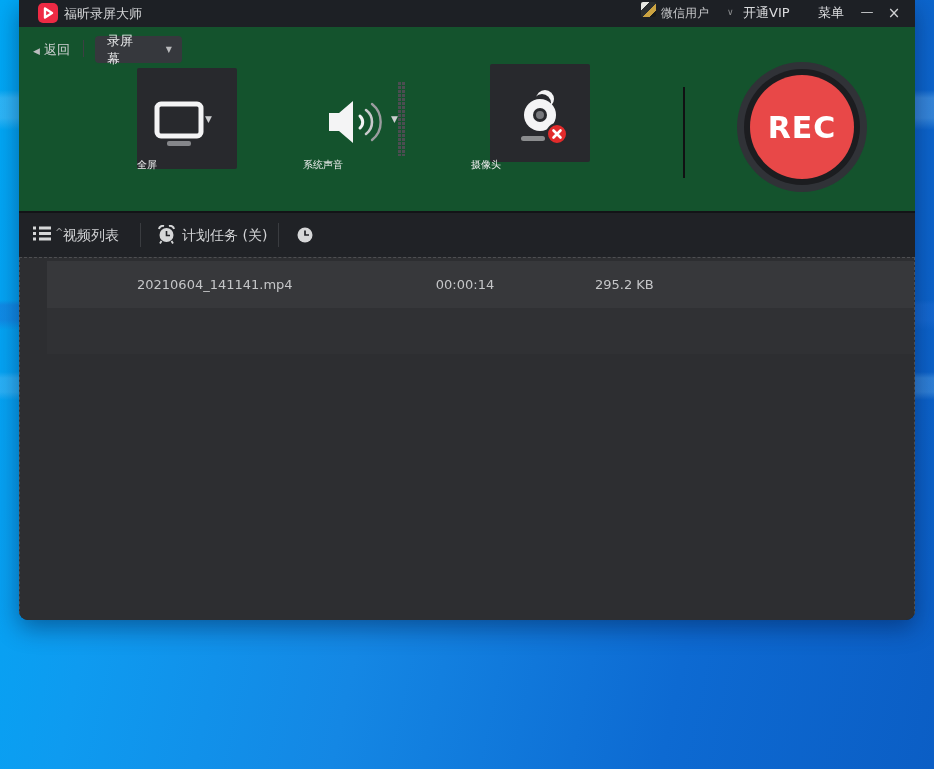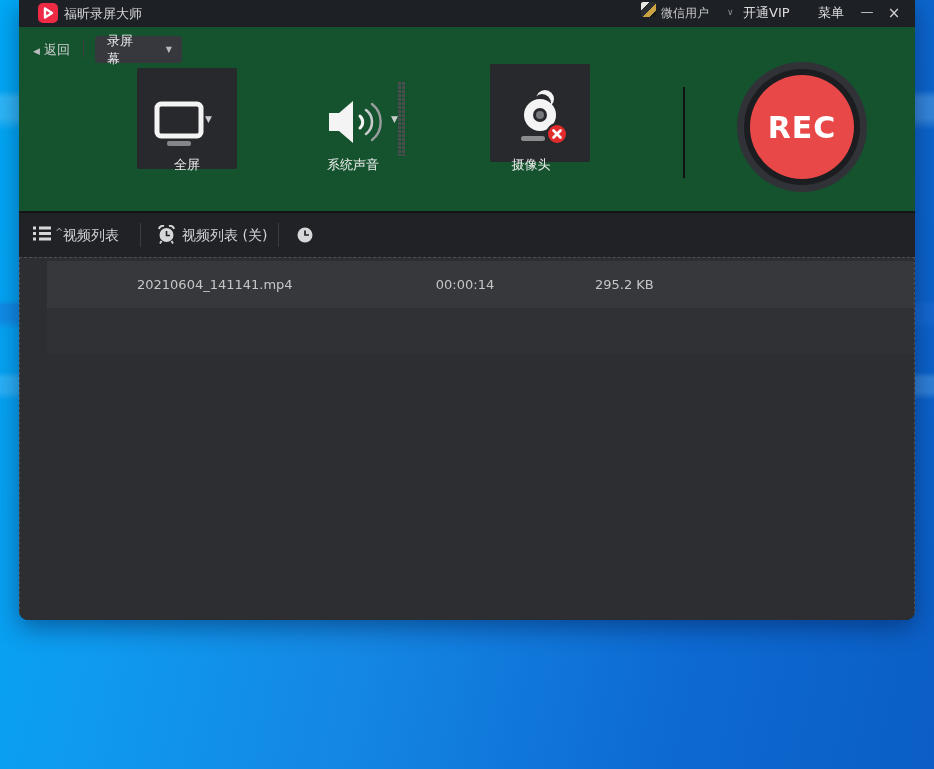--- a/index.html
+++ b/index.html
@@ -40,22 +40,22 @@
   .nav-sep { position:absolute; left:64px; top:13px; width:1px; height:17px; background:#3d3f43; }
   .mode-dd { position:absolute; left:76px; top:9px; width:87px; height:27px; background:#36383d;
     border-radius:4px; display:flex; align-items:center; padding:0 10px 0 12px;gap:32px; }
   .mode-dd .lbl { font-size:13px; color:#e8e9ea; flex:1; }
   .mode-dd .arr { font-size:8px; color:#b9babc; }
 
   .tile { position:absolute; background:#28292d; border-radius:2px; }
   .tile-fullscreen { left:118px; top:41px; width:100px; height:101px; }
   .tile-camera { left:471px; top:37px; width:100px; height:98px; }
 
-  .feat-label { position:absolute; top:128px; height:20px; line-height:20px; text-align:center;
-    font-size:13px; color:#eceded; }
+  .feat-label { position:absolute; top:128px; height:20px; line-height:20px; 
+    font-size:10px; color:#eceded; }
   .lbl-fullscreen { left:118px; width:100px; }
   .lbl-audio { left:284px; width:100px; }
   .lbl-camera { left:452px; width:120px; }
 
   .icon-abs { position:absolute; }
   .small-arrow { position:absolute; font-size:9px; color:#cdced0; }
 
   .divider-v { position:absolute; left:664px; top:60px; width:2px; height:91px; background:#101113; }
 
   .rec-btn { position:absolute; left:731px; top:48px; width:104px; height:104px; border-radius:50%;
@@ -178,21 +178,21 @@
 
       <div class="tool-sep" style="left:121px;"></div>
 
       <svg class="icon-abs" style="left:139px; top:12px;" width="17" height="19" viewBox="0 0 17 19">
         <path d="M1 4 a4 4 0 0 1 5 -3" fill="none" stroke="#d6d7d8" stroke-width="2"></path>
         <path d="M16 4 a4 4 0 0 0 -5 -3" fill="none" stroke="#d6d7d8" stroke-width="2"></path>
         <circle cx="8.5" cy="10" r="7" fill="#d6d7d8"></circle>
         <path d="M8.5 6 v4.5 h3.5" fill="none" stroke="#202226" stroke-width="1.6"></path>
         <path d="M3.5 16 l-1.5 2.5 M13.5 16 l1.5 2.5" stroke="#d6d7d8" stroke-width="1.8"></path>
       </svg>
-      <span class="tool-text" style="left:163px;">视频列表 (关)</span>
+      <span class="tool-text" style="left:163px;">计划任务 (关)</span>
 
       <div class="tool-sep" style="left:259px;"></div>
 
       <svg class="icon-abs" style="left:278px; top:14px;" width="16" height="16" viewBox="0 0 16 16">
         <circle cx="8" cy="8" r="7.5" fill="#d6d7d8"></circle>
         <path d="M8 3.5 v4.5 h4" fill="none" stroke="#202226" stroke-width="1.7"></path>
       </svg>
     </div>
 
     <div class="list-panel">

